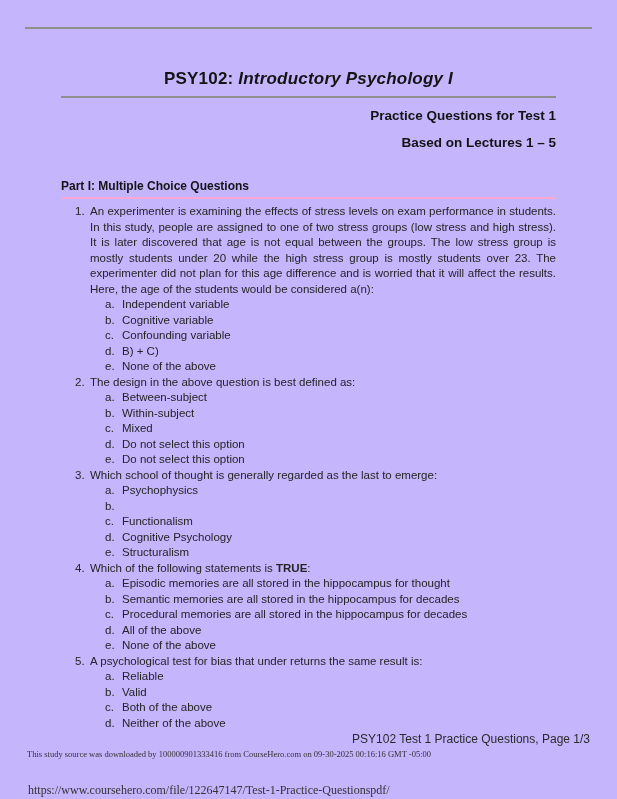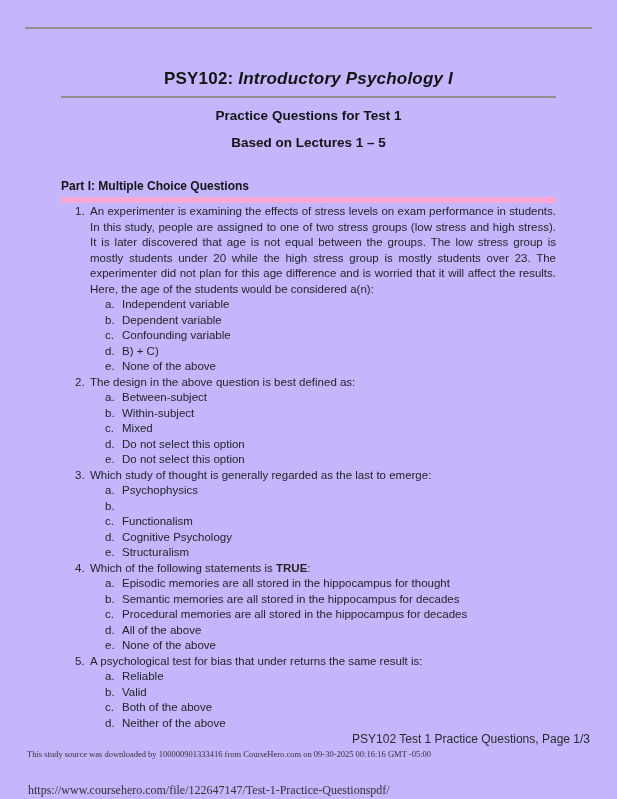--- a/index.html
+++ b/index.html
@@ -30,37 +30,37 @@
     line-height: 22px;
     padding-bottom: 6px;
     border-bottom: 2px solid #8f8f8f;
     letter-spacing: 0.2px;
   }
   .title-block .italic-part { font-style: italic; }
   .subtitle {
     position: absolute;
     left: 61px;
     width: 495px;
-    text-align: center;
+    text-align: right;
     font-size: 13.5px;
     font-weight: bold;
     color: #141414;
   }
   .subtitle1 { top: 108px; }
   .subtitle2 { top: 135px; }
   .section-heading {
     position: absolute;
     top: 179px; left: 61px;
     width: 495px;
     font-size: 12px;
     font-weight: bold;
     color: #141414;
     line-height: 15px;
     padding-bottom: 3px;
-    border-bottom: 6px solid #f9a8d4;
+    border-bottom: 2px solid #f9a8d4;
   }
   .questions {
     position: absolute;
     top: 204px; left: 61px;
     width: 495px;
     font-size: 11.5px;
     line-height: 15.5px;
     color: #252525;
   }
   .q-row { display: flex; align-items: flex-start; }
@@ -124,21 +124,21 @@
         <div class="q-row">
           <span class="q-num">1.</span>
           <div class="q-text"><span>An experimenter is examining the effects of stress levels on exam performance in students. In this study, people are assigned to one of two stress groups (low stress and high stress). It is later discovered that age is not equal between the groups. The low stress group is mostly students under 20 while the high stress group is mostly students over 23. The experimenter did not plan for this age difference and is worried that it will affect the results. Here, the age of the students would be considered a(n):</span></div>
         </div>
         <div class="opt-row">
           <span class="opt-letter">a.</span>
           <span class="opt-text">Independent variable</span>
         </div>
         <div class="opt-row">
           <span class="opt-letter">b.</span>
-          <span class="opt-text">Dependent variable</span>
+          <span class="opt-text">Cognitive variable</span>
         </div>
         <div class="opt-row">
           <span class="opt-letter">c.</span>
           <span class="opt-text">Confounding variable</span>
         </div>
         <div class="opt-row">
           <span class="opt-letter">d.</span>
           <span class="opt-text">B) + C)</span>
         </div>
         <div class="opt-row">
@@ -168,21 +168,21 @@
           <span class="opt-text">Do not select this option</span>
         </div>
         <div class="opt-row">
           <span class="opt-letter">e.</span>
           <span class="opt-text">Do not select this option</span>
         </div>
       </div>
       <div class="question">
         <div class="q-row">
           <span class="q-num">3.</span>
-          <div class="q-text"><span>Which study of thought is generally regarded as the last to emerge:</span></div>
+          <div class="q-text"><span>Which school of thought is generally regarded as the last to emerge:</span></div>
         </div>
         <div class="opt-row">
           <span class="opt-letter">a.</span>
           <span class="opt-text">Psychophysics</span>
         </div>
         <div class="opt-row">
           <span class="opt-letter">b.</span>
         </div>
         <div class="opt-row">
           <span class="opt-letter">c.</span>

